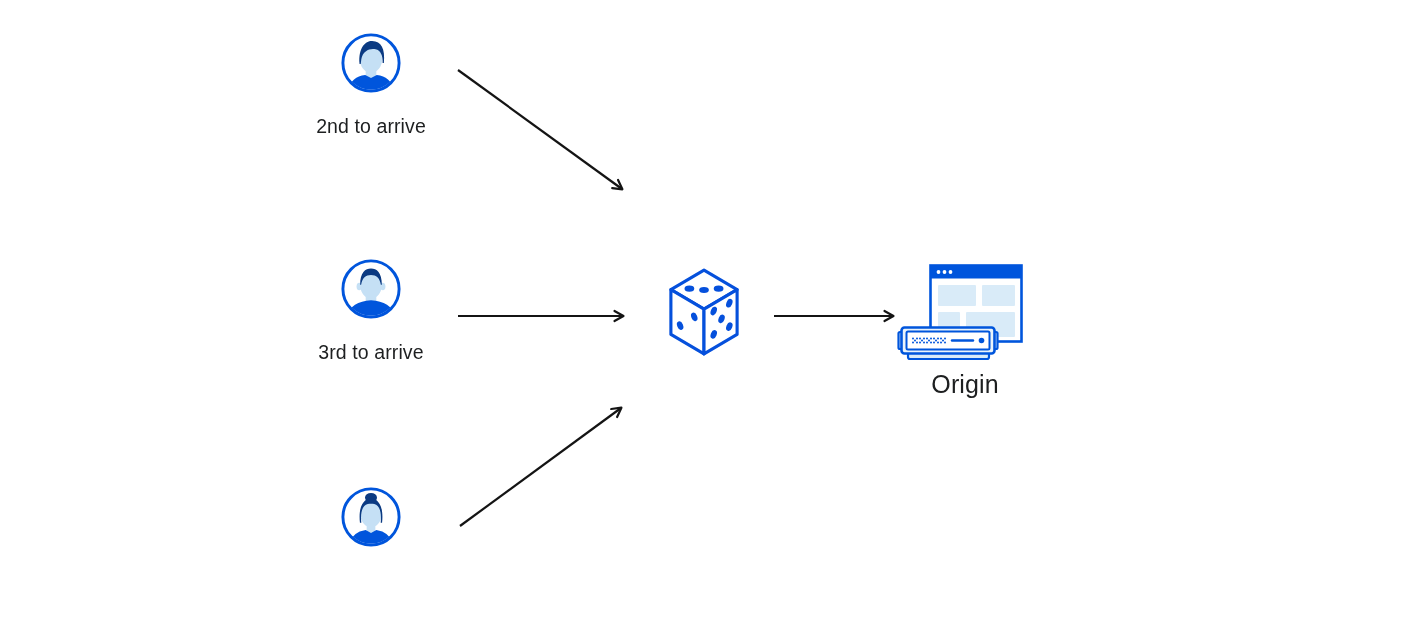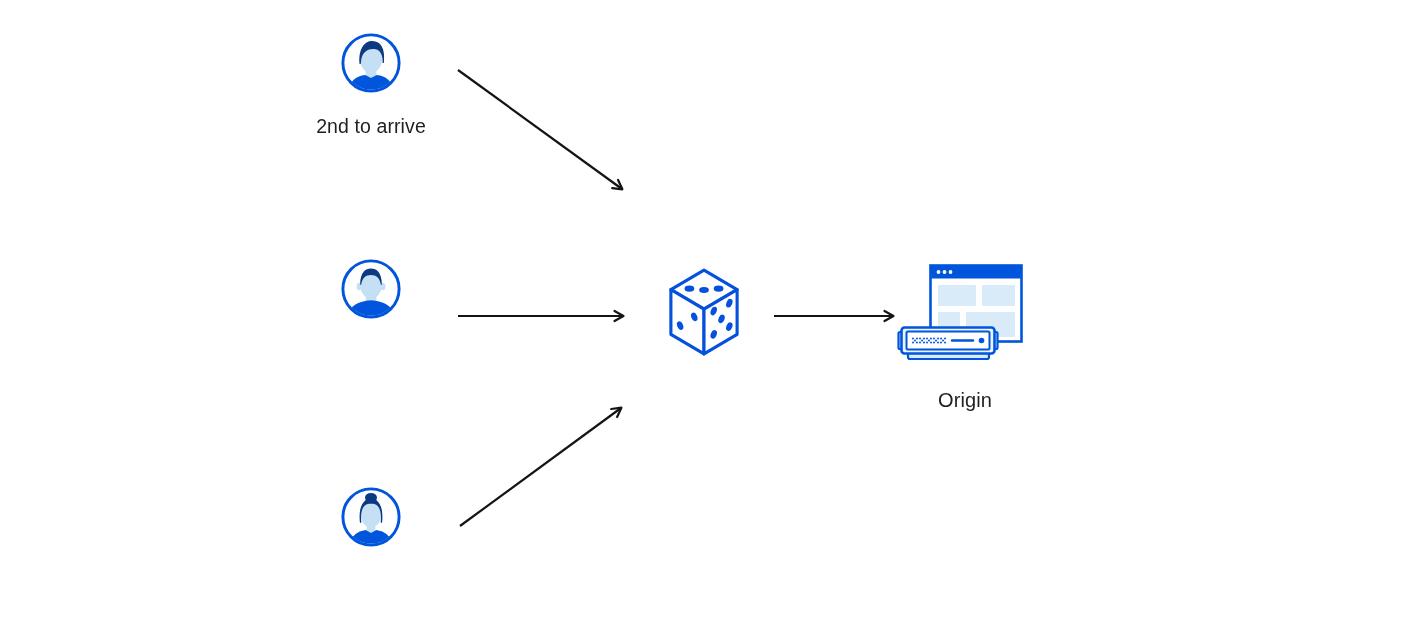--- a/index.html
+++ b/index.html
@@ -80,20 +80,21 @@
       <g clip-path="url(#avB)">
         <ellipse cx="19.8" cy="29.5" rx="2.7" ry="3.9" fill="#C5E0F5"></ellipse>
         <ellipse cx="44.2" cy="29.5" rx="2.7" ry="3.9" fill="#C5E0F5"></ellipse>
         <rect x="26.5" y="34" width="11" height="14" fill="#C5E0F5"></rect>
         <path d="M5 66 Q8 45 32 43.5 Q56 45 59 66 Z" fill="#0055DC"></path>
         <ellipse cx="32" cy="28.5" rx="11" ry="13.5" fill="#C5E0F5"></ellipse>
         <path d="M20.8 27.5 C20.8 14.8 26.2 10.8 32 10.8 C37.8 10.8 43.2 14.8 43.2 27.5 L42.2 27.5 C40.8 20.5 37.6 17.6 32 17.6 C26.4 17.6 23.2 20.5 21.8 27.5 Z" fill="#0B3A82"></path>
       </g>
     </svg>
   </div>
+  <div class="node-label" style="left:281px; top:339px;">3rd to arrive</div>
 
   <div class="abs" style="left:340px; top:486px;">
     <svg width="62" height="62" viewBox="0 0 64 64">
       <defs>
           <clipPath id="avC">
             <circle cx="32" cy="32" r="27.6"></circle>
           </clipPath>
         </defs>
       <circle cx="32" cy="32" r="29" fill="#ffffff" stroke="#0055DC" stroke-width="3"></circle>
       <g clip-path="url(#avC)">
@@ -179,15 +180,15 @@
             <circle cx="49" cy="74.5" r="1"></circle>
             <circle cx="47" cy="76.5" r="1"></circle>
             <circle cx="45" cy="78.5" r="1"></circle>
             <circle cx="49" cy="78.5" r="1"></circle>
         </g>
         <line x1="56" y1="76.5" x2="77" y2="76.5" stroke="#0055DC" stroke-width="2.4" stroke-linecap="round"></line>
         <circle cx="85.5" cy="76.5" r="2.8" fill="#0055DC"></circle>
       </g>
     </svg>
   </div>
-  <div class="node-label" style="left:875px; top:387px; font-size:20px;">Origin</div>
+  <div class="node-label" style="left:875px; top:371px; font-size:25px;">Origin</div>
 
 </div>
 
 </body></html>

